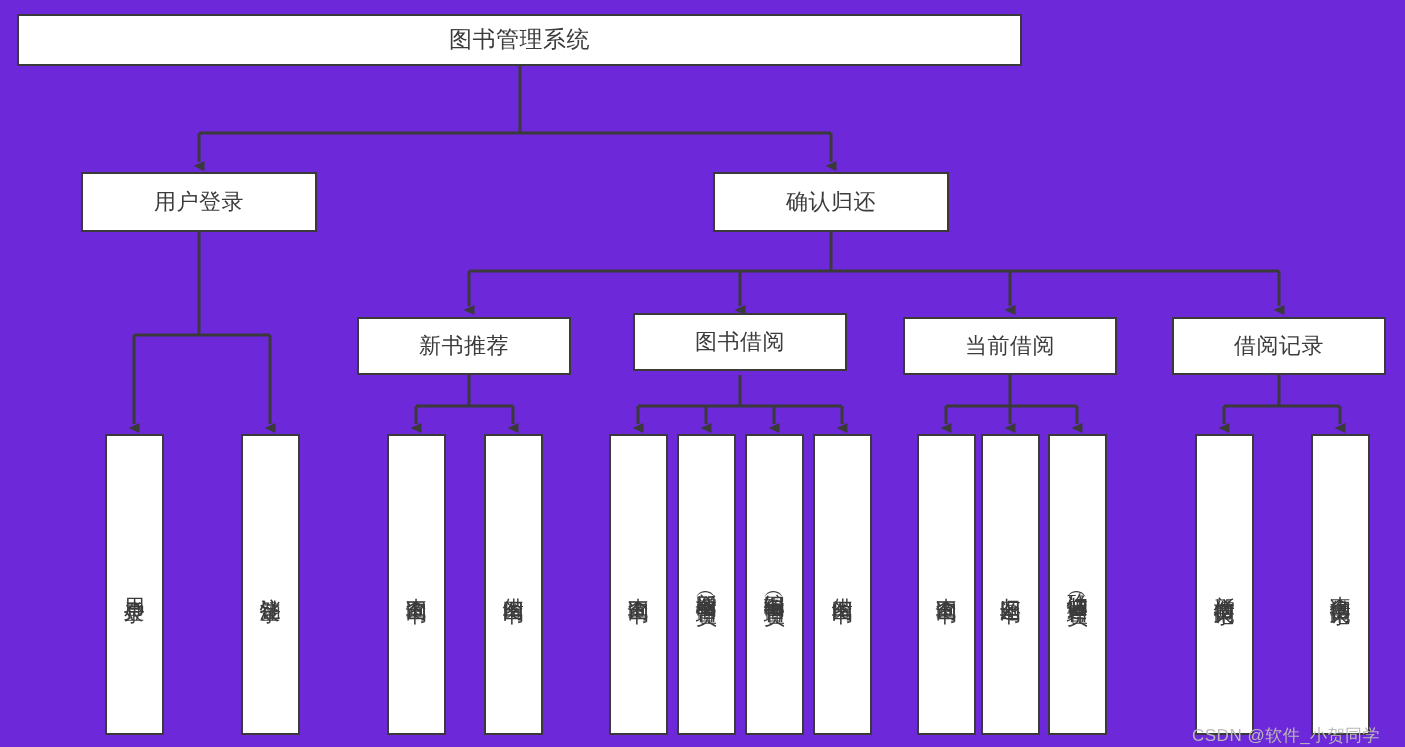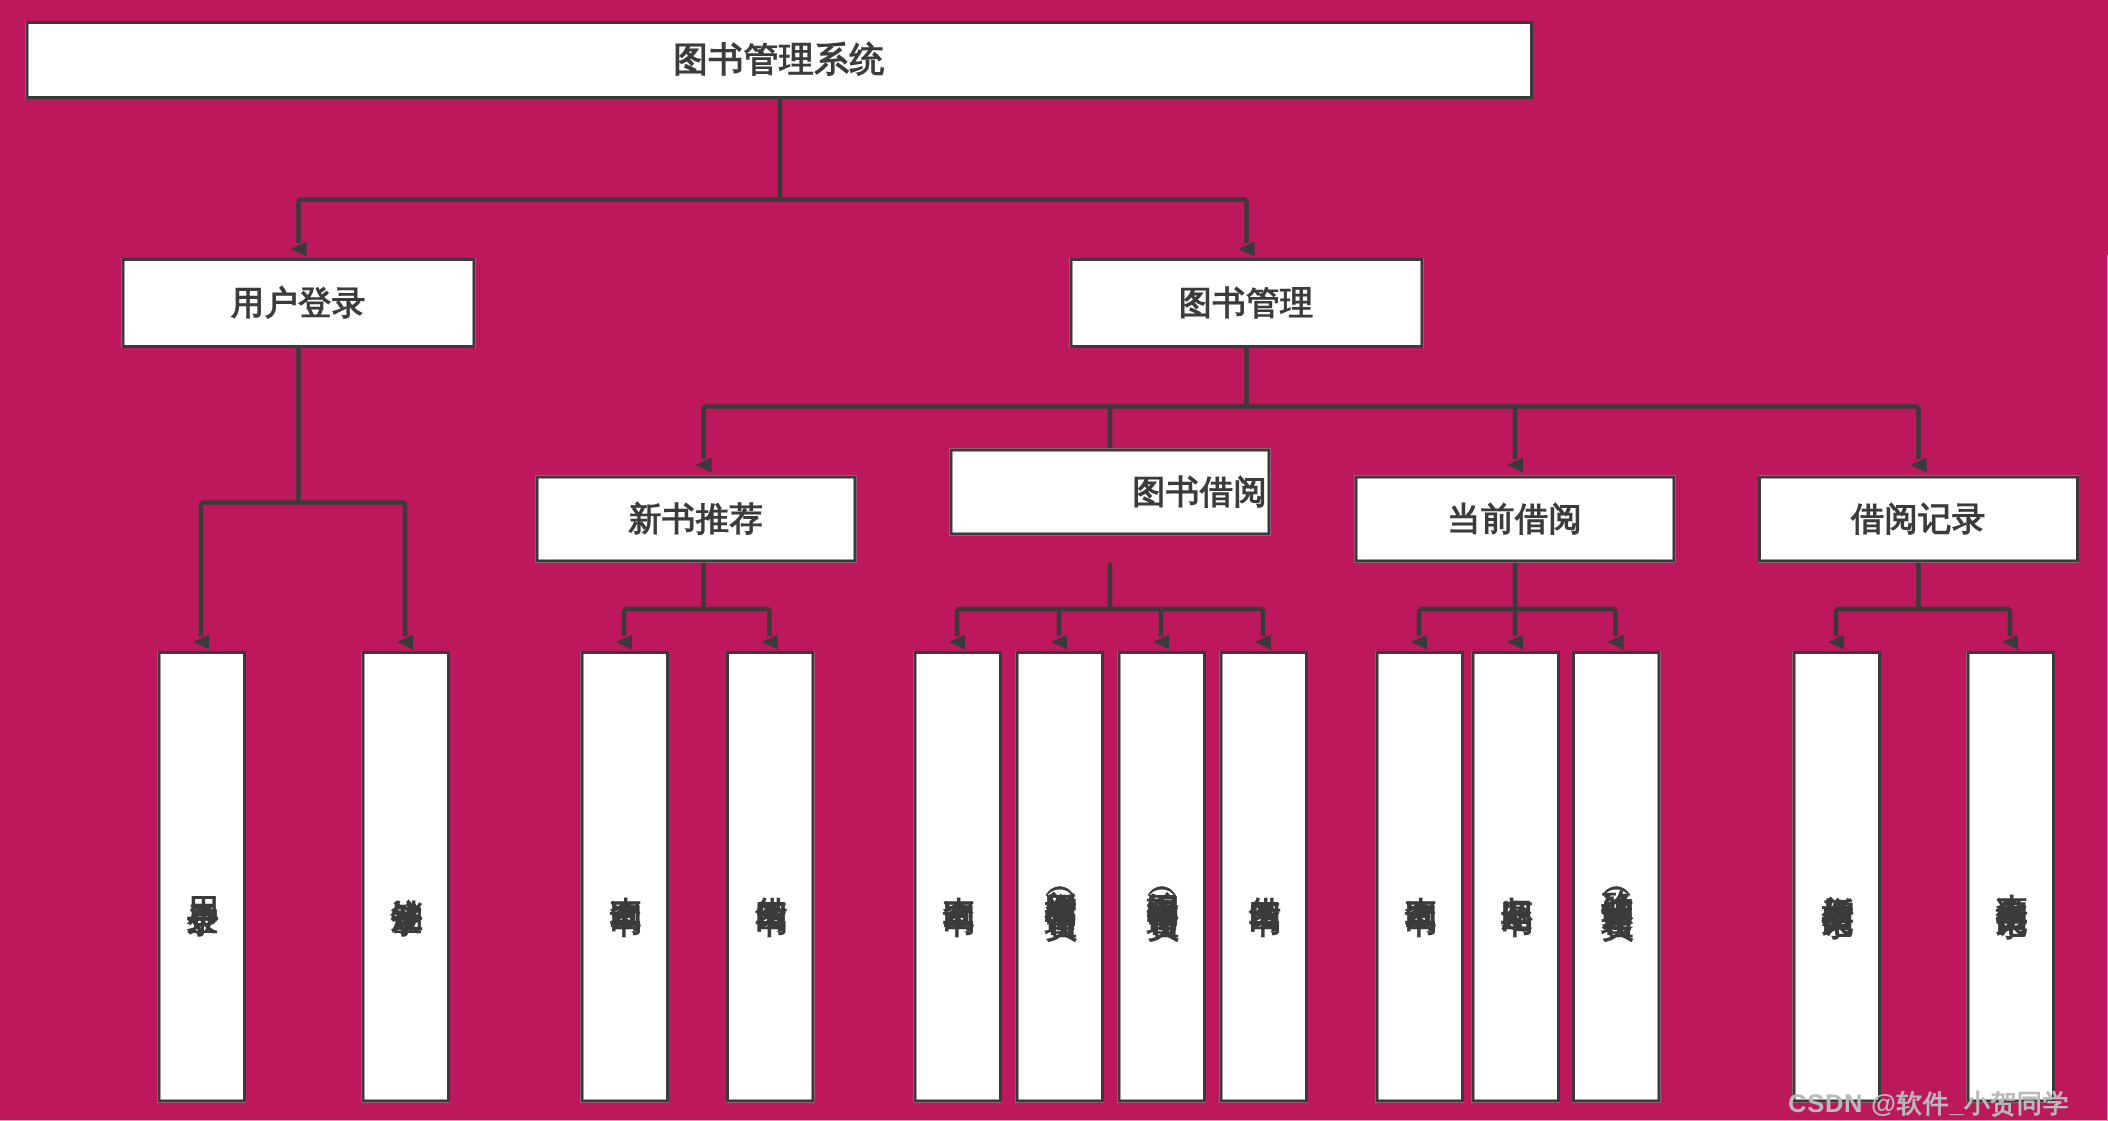--- a/index.html
+++ b/index.html
@@ -7,23 +7,22 @@
     padding: 0;
     background: #ffffff;
   }
   body {
     font-family: "Liberation Sans", "DejaVu Sans", sans-serif;
   }
   #canvas {
     position: relative;
     width: 1405px;
     height: 747px;
-    background: #be185d;
+    background: #6d28d9;
     overflow: hidden;
-    font-weight: bold;
   }
   #wires {
     position: absolute;
     left: 0;
     top: 0;
     width: 1405px;
     height: 747px;
     pointer-events: none;
   }
   .node {
@@ -125,27 +124,27 @@
   </svg>
 
   <div class="node h root" style="left:17px; top:14px; width:1005px; height:52px;">
     <span>图书管理系统</span>
   </div>
 
   <div class="node h" style="left:81px; top:172px; width:236px; height:60px;">
     <span>用户登录</span>
   </div>
   <div class="node h" style="left:713px; top:172px; width:236px; height:60px;">
-    <span>图书管理</span>
+    <span>确认归还</span>
   </div>
 
   <div class="node h" style="left:357px; top:317px; width:214px; height:58px;">
     <span>新书推荐</span>
   </div>
-  <div class="node h" style="left:633px; top:299px; width:214px; height:58px;justify-content:flex-end;">
+  <div class="node h" style="left:633px; top:313px; width:214px; height:58px;">
     <span>图书借阅</span>
   </div>
   <div class="node h" style="left:903px; top:317px; width:214px; height:58px;">
     <span>当前借阅</span>
   </div>
   <div class="node h" style="left:1172px; top:317px; width:214px; height:58px;">
     <span>借阅记录</span>
   </div>
 
   <div class="node v" style="left:105px; top:434px; width:59px; height:301px;">

